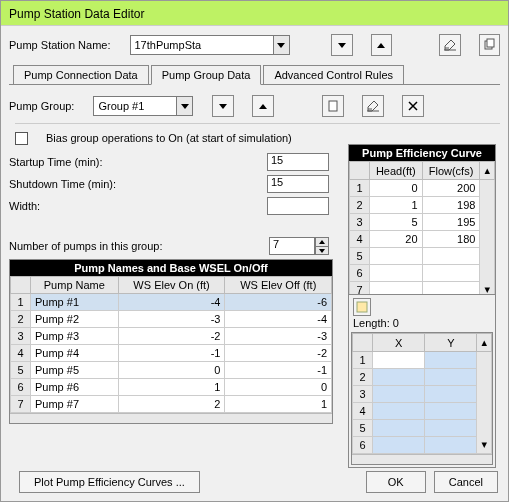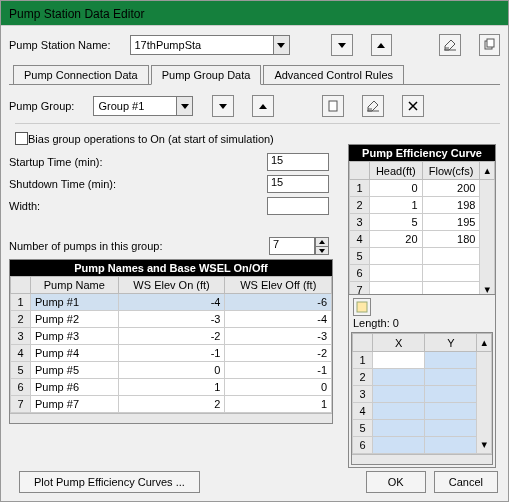--- a/index.html
+++ b/index.html
@@ -1,31 +1,31 @@
 <!DOCTYPE html>
 <html><head>
 <meta charset="utf-8">
 <style>
   * { box-sizing: border-box; font-family: "Segoe UI", Tahoma, sans-serif; font-size: 11px; }
   body { margin: 0; background: #fff; }
   .window { width: 509px; height: 502px; border: 1px solid #999; background: #f0f0f0; position: relative; }
-  .titlebar { background: #15803d; padding: 6px 8px 4px; border-bottom: 1px solid #ccc; font-size: 12px; }
+  .titlebar { background: #bef264; padding: 6px 8px 4px; border-bottom: 1px solid #ccc; font-size: 12px; }
   .content { padding: 8px; position: relative; }
   .row { display: flex; align-items: center; gap: 19px; margin-bottom: 6px; }
   .label { white-space: nowrap; }
   .select-field { background: #fff; border: 1px solid #7a7a7a; height: 20px; display: inline-flex; align-items: center; padding: 0 18px 0 4px; position: relative; min-width: 100px; }
   .dropdown-btn { position: absolute; right: 0; top: 0; bottom: 0; width: 16px; border-left: 1px solid #7a7a7a; display: flex; align-items: center; justify-content: center; background: #e8e8e8; cursor: pointer; }
   .arrow-down::after { content: ""; border-left: 4px solid transparent; border-right: 4px solid transparent; border-top: 5px solid #000; }
   .arrow-up::after { content: ""; border-left: 4px solid transparent; border-right: 4px solid transparent; border-bottom: 5px solid #000; }
   .iconbtn { width: 22px; height: 22px; border: 1px solid #888; background: #f4f4f4; display: inline-flex; align-items: center; justify-content: center; cursor: pointer; }
   .iconbtn + .iconbtn { margin-left: -1px; }
   .tabs { border-bottom: 1px solid #888; margin: 8px 0 10px; display:flex; padding-left:4px; }
   .tab { position: relative; top: 1px; padding: 3px 10px; border: 1px solid #888; border-bottom: 1px solid #888; background: #f0f0f0; margin-right: 2px; cursor: pointer; }
   .tab.active { background: #f0f0f0; border-bottom: 1px solid #f0f0f0; }
-  .checkbox-row { display: flex; align-items: center; gap: 0; margin: 4px 0 8px 6px; }
+  .checkbox-row { display: flex; gap: 18px; margin: 4px 0 8px 6px; }
   .checkbox { width: 13px; height: 13px; border: 1px solid #555; background: #fff; }
   .field-pair { display: flex; align-items: center; justify-content: space-between; width: 320px; margin: 4px 0; }
   .text-input { background: #fff; border: 1px solid #7a7a7a; height: 18px; padding: 0 3px; width: 62px; }
   .spinner-input { position: relative; display: inline-flex; }
   .spinner-btns { display: flex; flex-direction: column; }
   .spinner-btns div { width: 14px; height: 9px; border: 1px solid #7a7a7a; background: #e8e8e8; display:flex; align-items:center; justify-content:center; cursor:pointer; }
   .spinner-btns div:first-child { border-bottom: none; }
   .tiny-up::after { content:""; border-left:3px solid transparent; border-right:3px solid transparent; border-bottom:4px solid #000; }
   .tiny-down::after { content:""; border-left:3px solid transparent; border-right:3px solid transparent; border-top:4px solid #000; }
 

